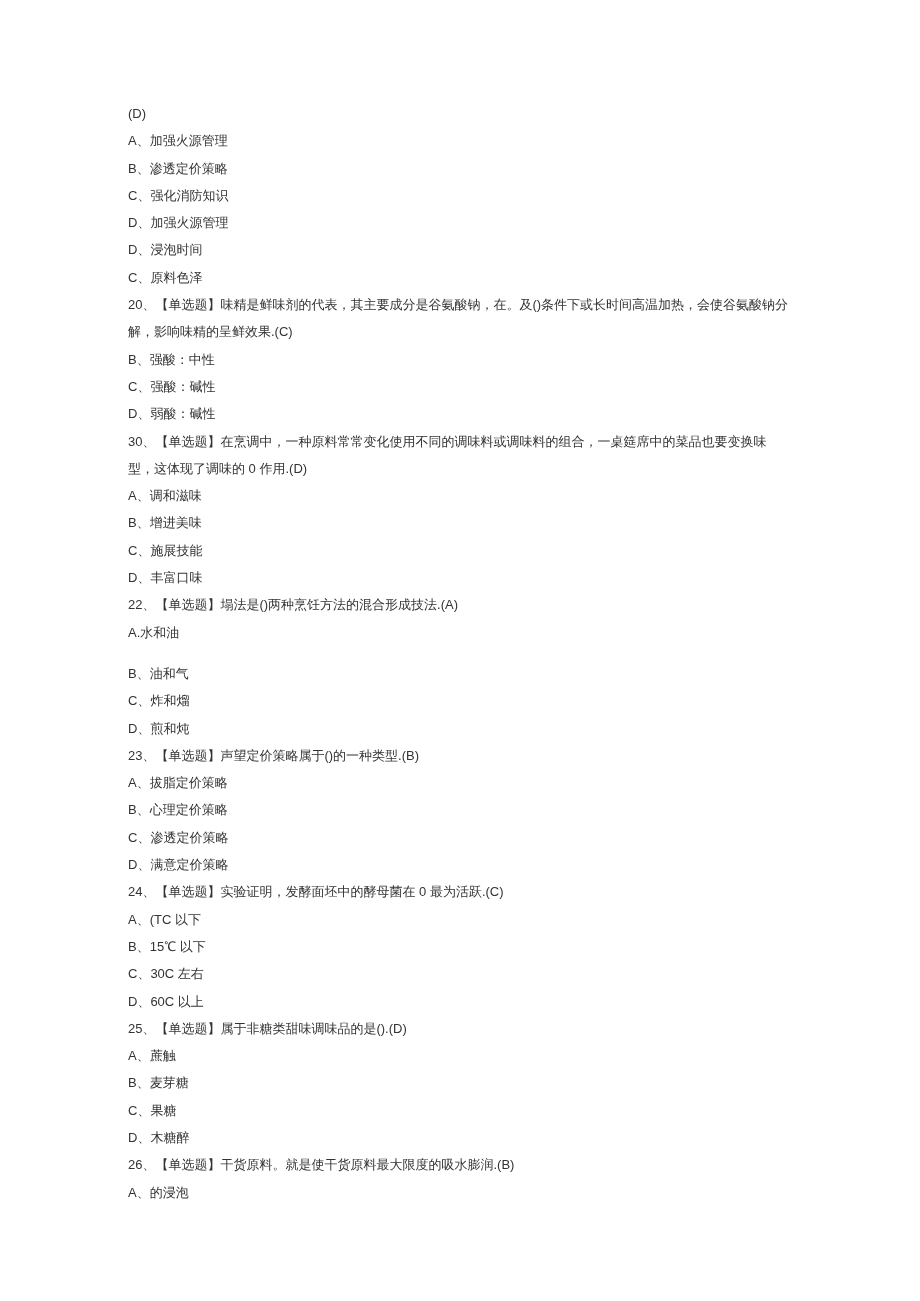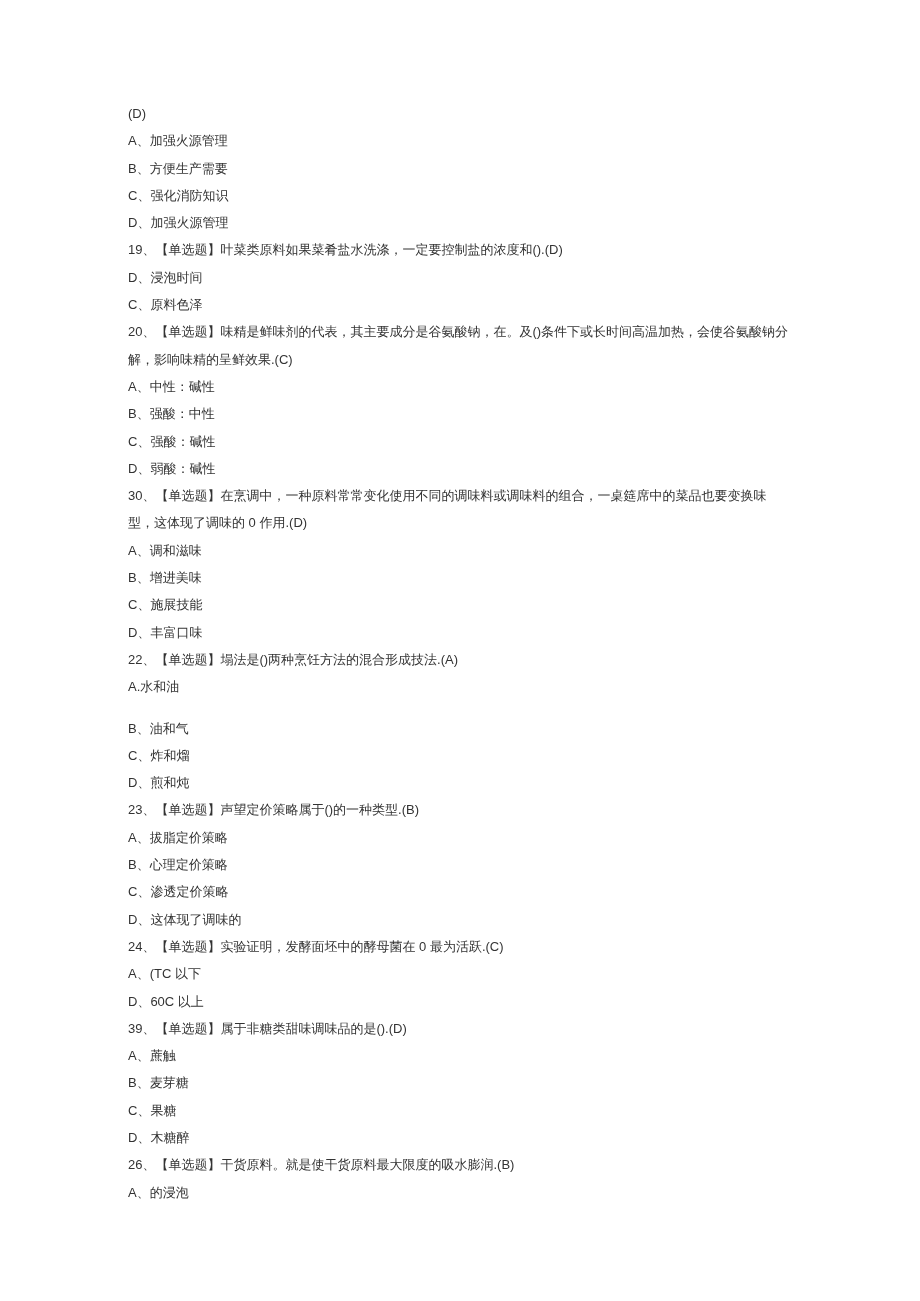--- a/index.html
+++ b/index.html
@@ -24,30 +24,28 @@
     height: 14px;
   }
 </style>
 </head>
 <body>
 
 <div class="page">
 
   <span class="line">(D)</span>
   <span class="line">A、加强火源管理</span>
-  <span class="line">B、方便生产需要</span>
+  <span class="line">B、渗透定价策略</span>
   <span class="line">C、强化消防知识</span>
   <span class="line">D、加强火源管理</span>
 
-  <span class="line">19、【单选题】叶菜类原料如果菜肴盐水洗涤，一定要控制盐的浓度和().(D)</span>
   <span class="line">D、浸泡时间</span>
   <span class="line">C、原料色泽</span>
 
   <span class="line">20、【单选题】味精是鲜味剂的代表，其主要成分是谷氨酸钠，在。及()条件下或长时间高温加热，会使谷氨酸钠分解，影响味精的呈鲜效果.(C)</span>
-  <span class="line">A、中性：碱性</span>
   <span class="line">B、强酸：中性</span>
   <span class="line">C、强酸：碱性</span>
   <span class="line">D、弱酸：碱性</span>
 
   <span class="line">30、【单选题】在烹调中，一种原料常常变化使用不同的调味料或调味料的组合，一桌筵席中的菜品也要变换味型，这体现了调味的 0 作用.(D)</span>
   <span class="line">A、调和滋味</span>
   <span class="line">B、增进美味</span>
   <span class="line">C、施展技能</span>
   <span class="line">D、丰富口味</span>
 
@@ -55,27 +53,29 @@
   <span class="line">A.水和油</span>
   <div class="spacer"></div>
   <span class="line">B、油和气</span>
   <span class="line">C、炸和熘</span>
   <span class="line">D、煎和炖</span>
 
   <span class="line">23、【单选题】声望定价策略属于()的一种类型.(B)</span>
   <span class="line">A、拔脂定价策略</span>
   <span class="line">B、心理定价策略</span>
   <span class="line">C、渗透定价策略</span>
-  <span class="line">D、这体现了调味的</span>
+  <span class="line">D、满意定价策略</span>
 
   <span class="line">24、【单选题】实验证明，发酵面坯中的酵母菌在 0 最为活跃.(C)</span>
   <span class="line">A、(TC 以下</span>
+  <span class="line">B、15℃ 以下</span>
+  <span class="line">C、30C 左右</span>
   <span class="line">D、60C 以上</span>
 
-  <span class="line">39、【单选题】属于非糖类甜味调味品的是().(D)</span>
+  <span class="line">25、【单选题】属于非糖类甜味调味品的是().(D)</span>
   <span class="line">A、蔗触</span>
   <span class="line">B、麦芽糖</span>
   <span class="line">C、果糖</span>
   <span class="line">D、木糖醉</span>
 
   <span class="line">26、【单选题】干货原料。就是使干货原料最大限度的吸水膨润.(B)</span>
   <span class="line">A、的浸泡</span>
 
 </div>
 

